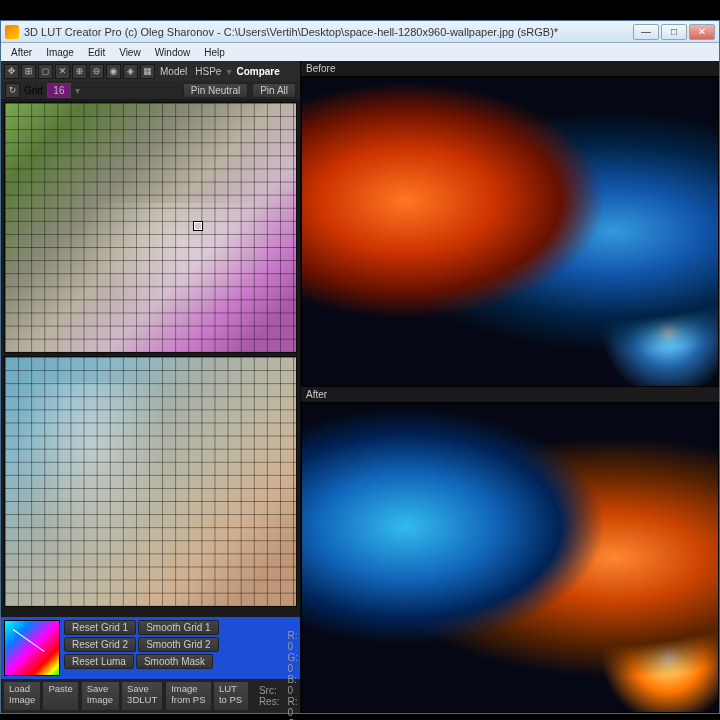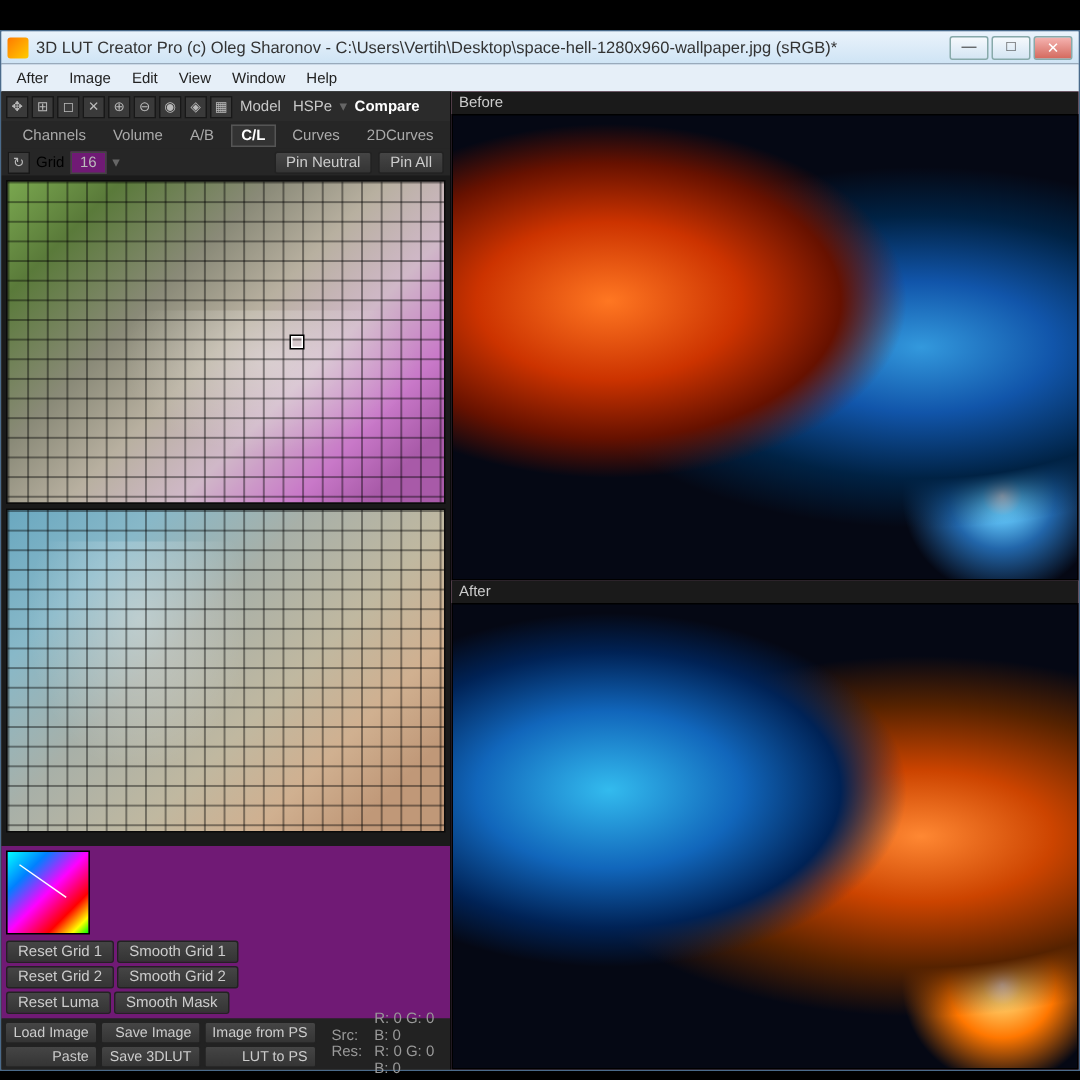--- a/index.html
+++ b/index.html
@@ -27,31 +27,31 @@
 .ctl{color:#bbb;padding:1px 4px;border:1px solid #444;background:#701a75;}
 .ctl.wide{min-width:24px;text-align:center;}
 .btn{padding:1px 7px;color:#ccc;background:linear-gradient(#454545,#343434);border:1px solid #222;border-radius:2px;cursor:default;}
 .grid-area{flex:1;background:#1a1a1a;padding:3px;}
 .color-grid{width:100%;height:49%;position:relative;border:1px solid #0a0a0a;margin-bottom:3px;}
 .grid1{background:linear-gradient(135deg,#7aa84f 0%,#5a7a3a 15%,#8a8a78 35%,#b8b0a0 50%,#d0b8c8 65%,#c878c8 80%,#a85aa8 90%);}
 .grid2{background:linear-gradient(135deg,#6aa8c0 0%,#88b8c8 20%,#a8b0a8 40%,#c0b8a0 60%,#d0b090 75%,#c09878 88%);}
 .grid-overlay{position:absolute;inset:0;background-image:linear-gradient(#0006 1px,transparent 1px),linear-gradient(90deg,#0006 1px,transparent 1px);background-size:13.1px 13.1px;}
 .grid-highlight{position:absolute;top:40%;left:20%;width:80%;height:50%;background:radial-gradient(ellipse at 50% 30%,rgba(255,255,255,.35),transparent 60%);pointer-events:none;}
 .marker{position:absolute;width:8px;height:8px;border:1px solid #fff;box-shadow:0 0 0 1px #000;background:transparent;}
-.bottom-controls{background:#701a75;padding:3px;display:flex;gap:4px;flex-direction:column;}
+.bottom-controls{background:#1d4ed8;padding:3px;display:flex;gap:4px;}
 .color-swatch{width:56px;height:56px;background:linear-gradient(135deg,#00ffff 0%,#0080ff 25%,#ff00ff 50%,#ff0000 75%,#ffff00 90%,#00ff00 100%);border:1px solid #000;position:relative;}
 .swatch-line{position:absolute;top:8px;left:8px;width:38px;height:1px;background:#fff;transform:rotate(35deg);transform-origin:left;}
 .btn-col{display:flex;flex-direction:column;gap:2px;}
 .btn-row{display:flex;gap:2px;}
 .slider-row{display:flex;align-items:center;gap:6px;color:#bbb;}
 .slider{width:86px;height:4px;background:#444;position:relative;border-radius:2px;}
 .slider-thumb{position:absolute;top:-4px;left:58%;width:10px;height:12px;background:#ddd;border:1px solid #555;border-radius:2px;}
 .footer-bar{height:34px;background:#222;display:flex;gap:2px;padding:2px;}
 .footer-bar .btn{font-size:9.5px;padding:1px 5px;}
-.footer-col{display:flex;flex-direction:column;gap:1px;text-align:right;}
+.footer-col{display:flex;flex-direction:row;gap:1px;}
 .info-block{flex:1;display:flex;align-items:center;justify-content:flex-start;gap:8px;color:#999;padding-left:8px;font-size:9px;}
 .right-panel{flex:1;background:#f9a8d4;display:flex;flex-direction:column;}
 .preview-label{color:#ccc;padding:2px 5px;background:#1a1a1a;font-size:10px;}
 .preview{flex:1;border:1px solid #000;}
 .before-img{background:radial-gradient(ellipse at 25% 40%,#ff7722 0%,#cc3300 20%,#661100 35%,transparent 45%),radial-gradient(ellipse at 75% 50%,#3399dd 0%,#1155aa 20%,#002244 40%,transparent 55%),radial-gradient(circle at 88% 82%,#ffffff 0%,#66ccff 3%,#2266aa 8%,transparent 15%),#050814;}
 .after-img{background:radial-gradient(ellipse at 25% 40%,#33bbee 0%,#1166bb 20%,#002255 35%,transparent 45%),radial-gradient(ellipse at 75% 50%,#ff8833 0%,#cc4400 20%,#552200 40%,transparent 55%),radial-gradient(circle at 88% 82%,#ffffff 0%,#ffcc66 3%,#ff7700 8%,transparent 15%),#050814;}
 </style>
 </head>
 <body>
 
@@ -87,36 +87,20 @@
         <div class="tbtn">⊖</div>
         <div class="tbtn">◉</div>
         <div class="tbtn">◈</div>
         <div class="tbtn">▦</div>
         <span class="lbl">Model</span>
         <span class="lbl">HSPe</span>
         <span style="color:#666">▾</span>
         <span class="lbl bold">Compare</span>
       </div>
 
-      <div class="tabbar">
-        <span class="dot"></span>
-          <div class="tab">Channels</div>
-        <span class="dot"></span>
-          <div class="tab">Volume</div>
-        <span class="dot"></span>
-          <div class="tab">A/B</div>
-        <span class="dot"></span>
-          <div class="tab active">C/L</div>
-        <span class="dot"></span>
-          <div class="tab">Curves</div>
-        <span class="dot"></span>
-          <div class="tab">2DCurves</div>
-        <span class="dot"></span>
-          <div class="tab">Mask</div>
-      </div>
 
       <div class="controlbar">
         <div class="tbtn">↻</div>
         <span class="lbl">Grid</span>
         <div class="ctl wide">16</div>
         <span style="color:#666">▾</span>
         <div style="flex:1"></div>
         <div class="btn">Pin Neutral</div>
         <div class="btn">Pin All</div>
       </div>

